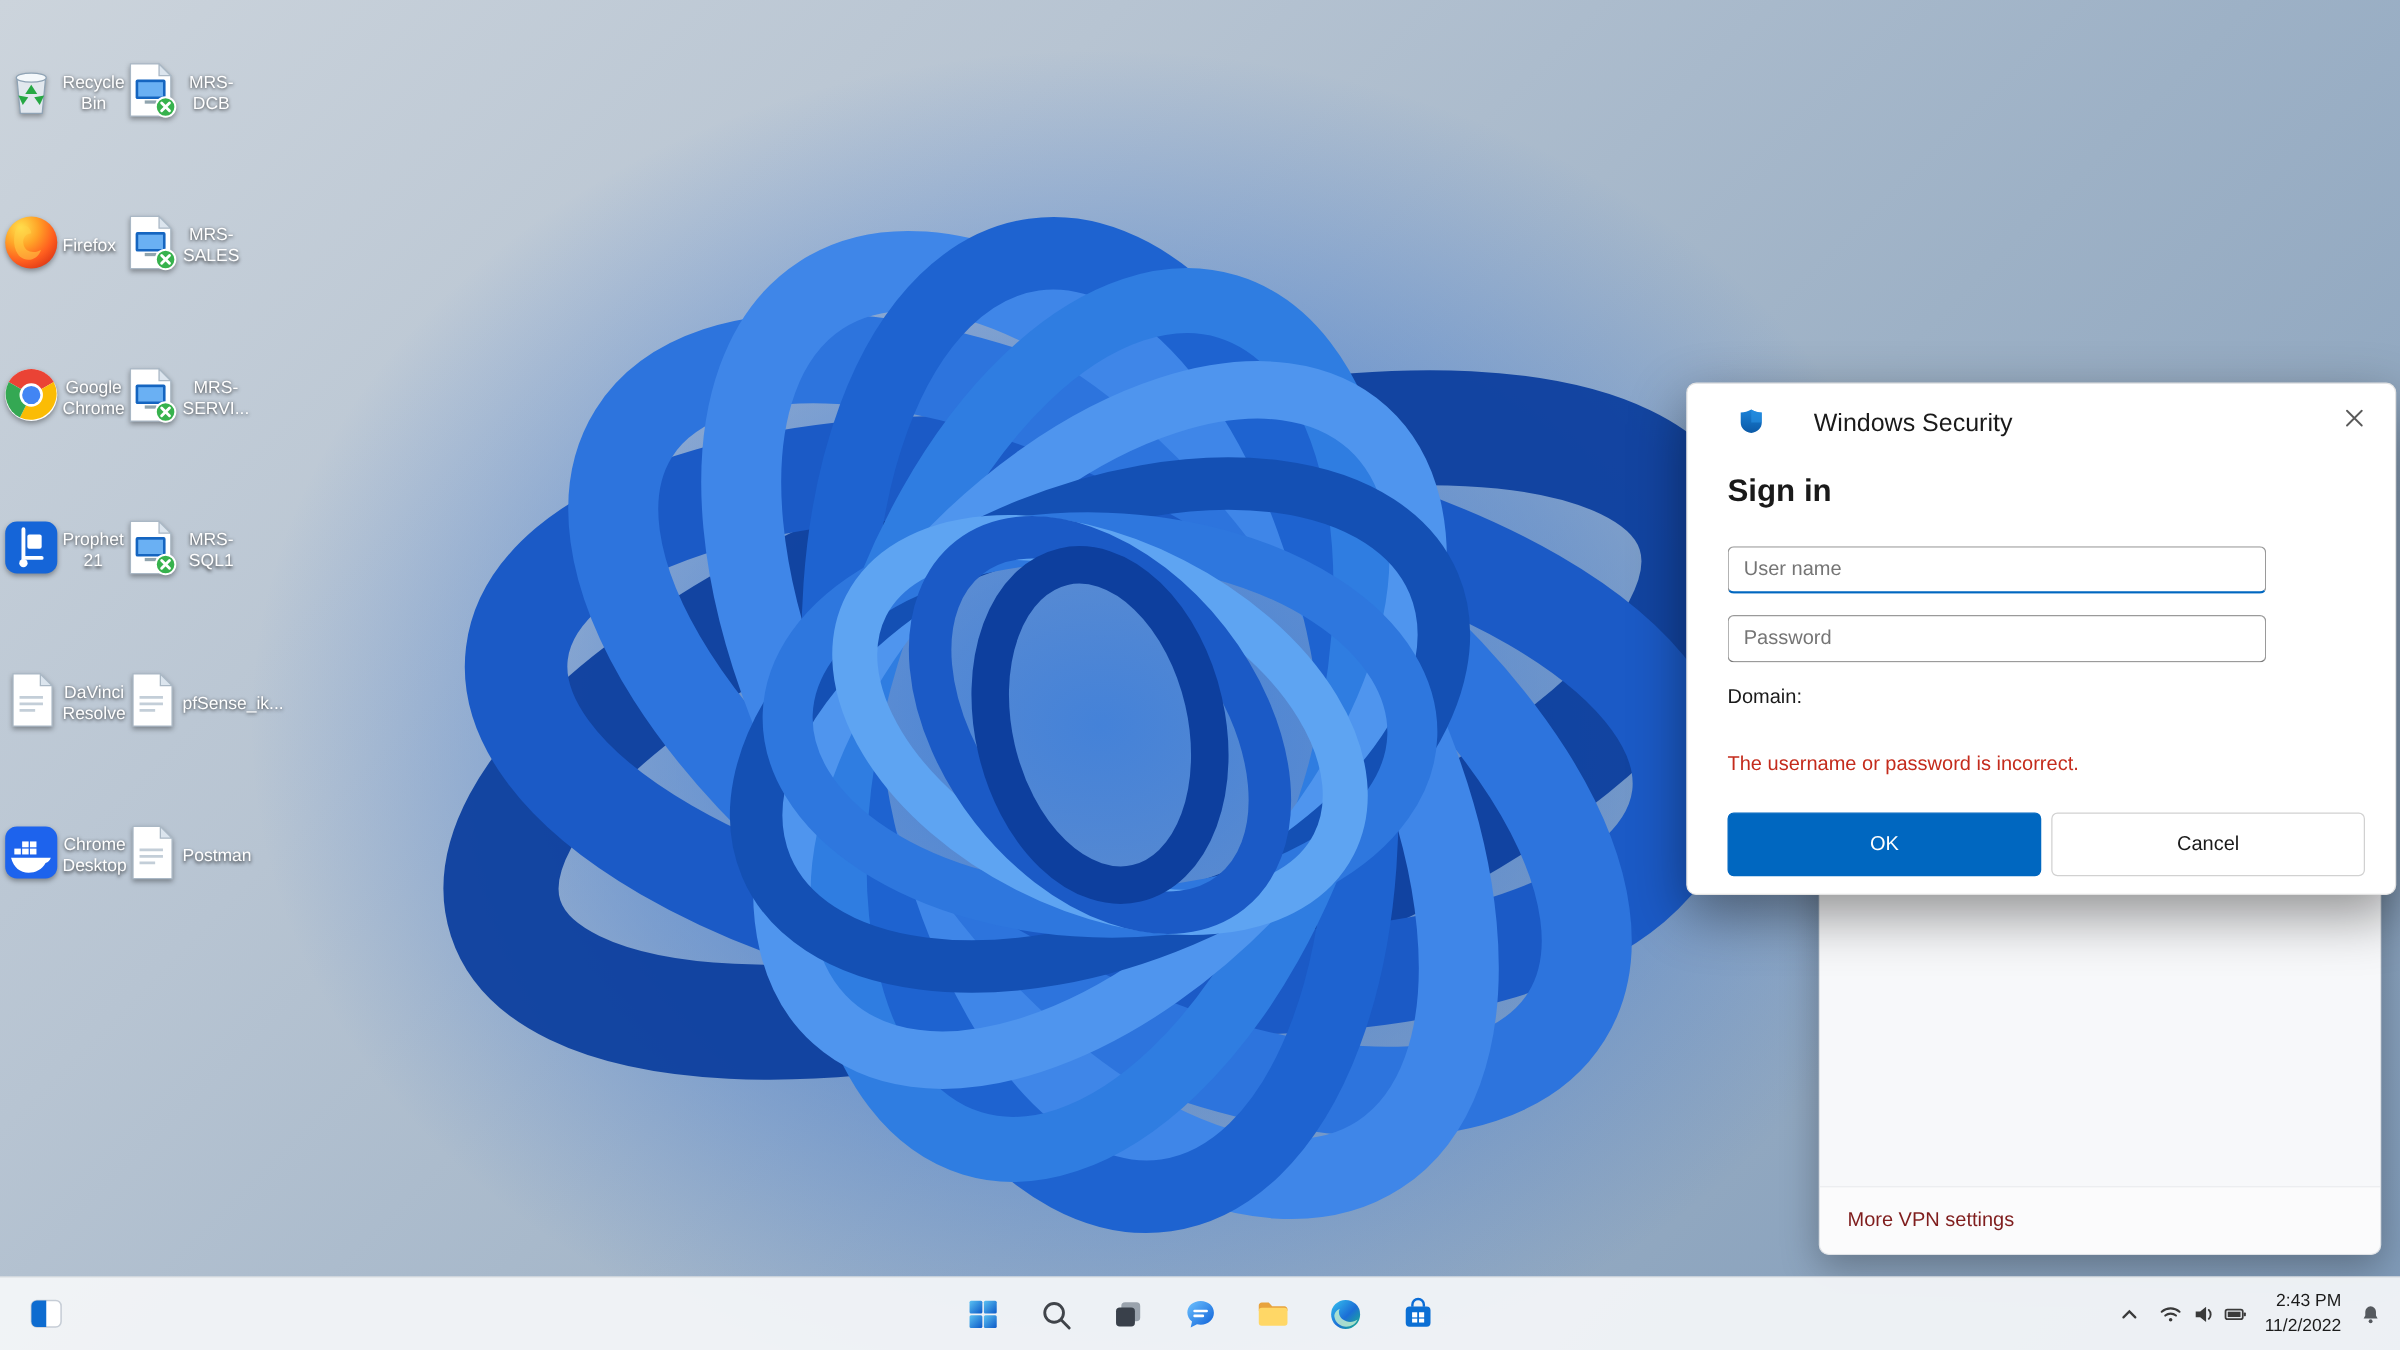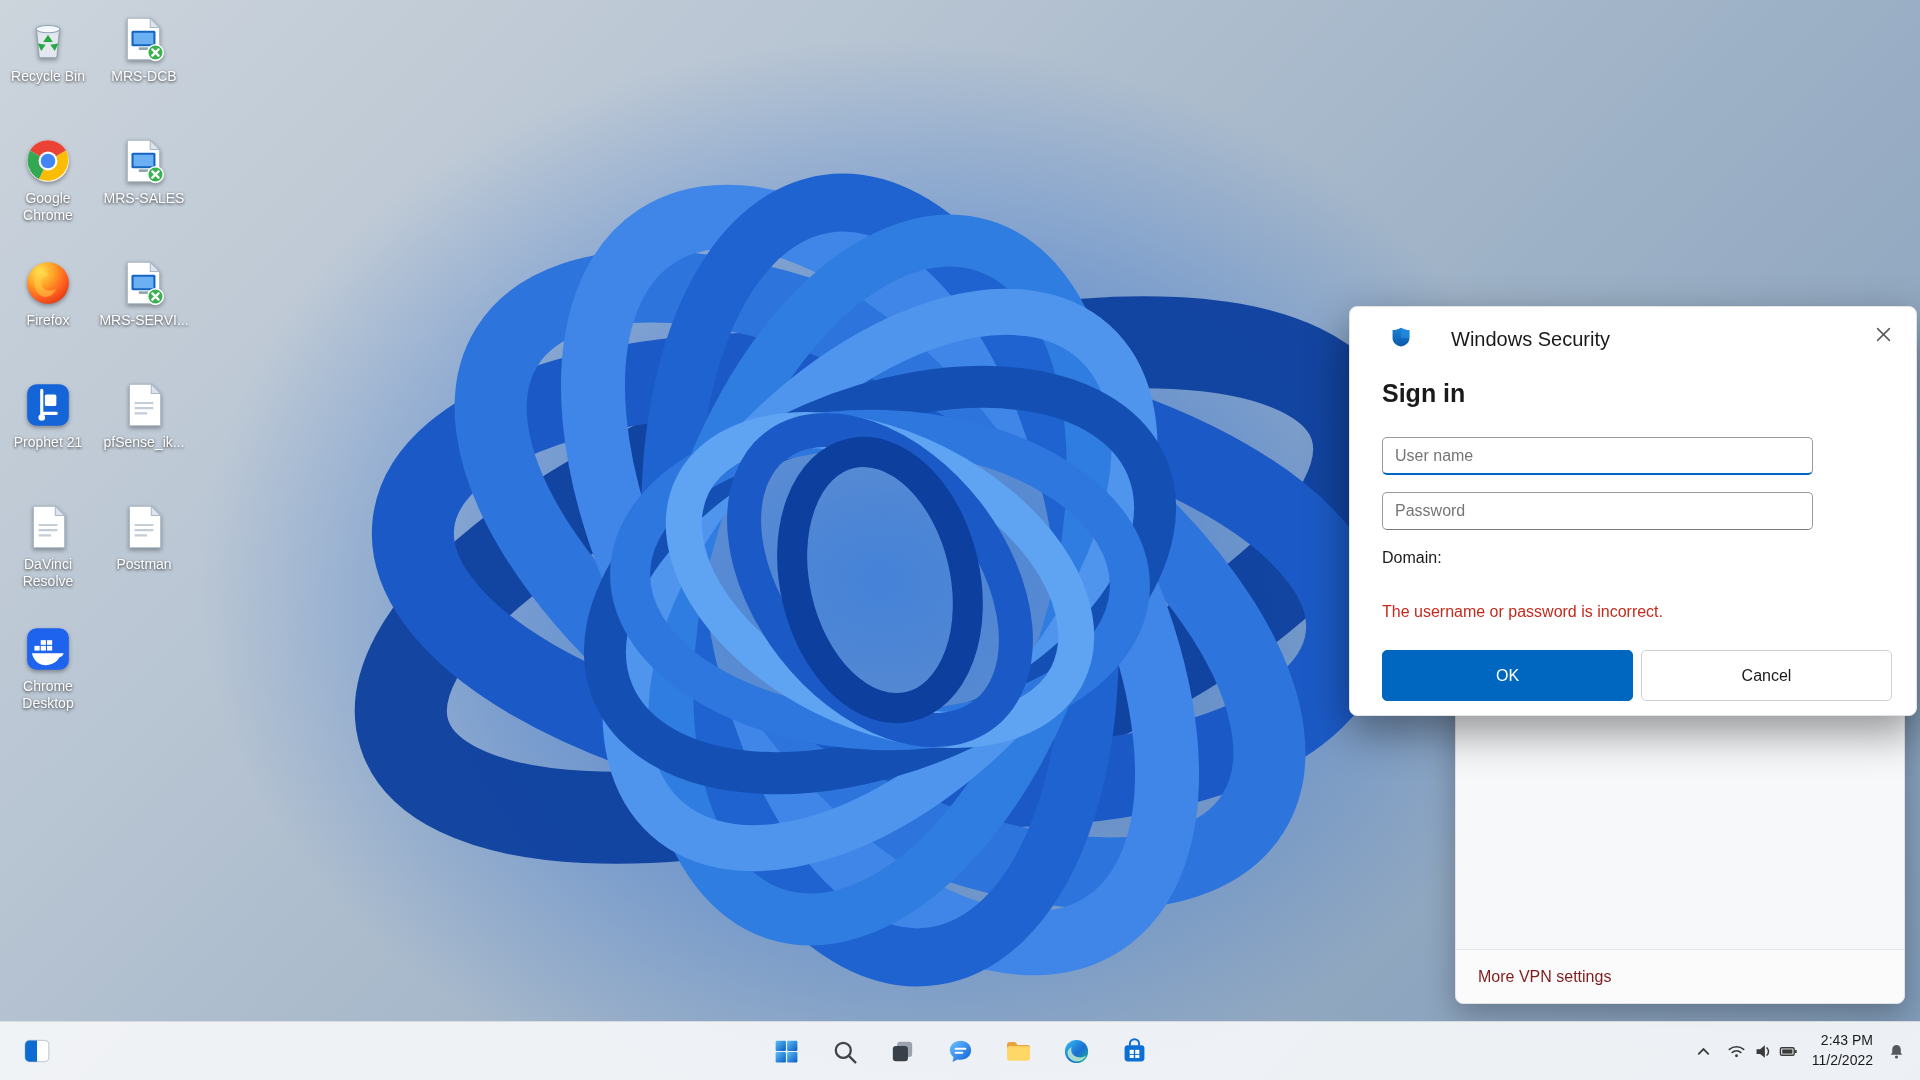--- a/index.html
+++ b/index.html
@@ -6,21 +6,21 @@
   html,body{width:1920px;height:1080px;overflow:hidden}
   body{font-family:"Liberation Sans",sans-serif;-webkit-font-smoothing:antialiased}
   .screen{position:relative;width:1920px;height:1080px;overflow:hidden;
     background:linear-gradient(135deg,#ccd4dc 0%,#b7c4d2 30%,#9db1c6 60%,#7f9ab8 100%)}
   .bloom{position:absolute;inset:0;width:100%;height:100%;pointer-events:none}
 
   
   .desk-col{position:absolute;top:8px;display:flex;flex-direction:column;z-index:2}
   #desk-col1{left:0}
   #desk-col2{left:96px}
-  .desk-icon{width:96px;height:122px;display:flex;flex-direction:column;align-items:center;padding-top:6px;border-radius:4px;cursor:default}
+  .desk-icon{width:96px;height:122px;display:flex;flex-direction:row;align-items:center;padding-top:6px;border-radius:4px;cursor:default}
   .desk-icon .ico{width:50px;height:50px;flex:0 0 auto}
   .desk-icon .ico svg{width:100%;height:100%;filter:drop-shadow(0 2px 2px rgba(0,0,0,.35))}
   .desk-icon .lbl{margin-top:4px;font-size:14px;line-height:1.18;color:#fff;text-align:center;
     text-shadow:0 1px 3px rgba(0,0,0,.8);max-width:94px;word-wrap:break-word}
 
   
   .vpn-panel{position:absolute;left:1455px;top:350px;width:450px;height:654px;z-index:5;
     background:#f7f8fa;border:1px solid #dfe2e6;border-radius:8px;box-shadow:0 10px 30px rgba(0,0,0,.28)}
   .vpn-bottom{position:absolute;left:0;right:0;bottom:0;height:54px;border-top:1px solid #e3e5e8;
     display:flex;align-items:center;padding:0 22px;background:#fbfbfc;border-radius:0 0 8px 8px}
@@ -100,46 +100,46 @@
             <g fill="#27a844">
               <path d="M24 20l4.6 7h-9.2z"></path>
               <path d="M17.5 35.5l-3.4-7.2 7.6 1.2z"></path>
               <path d="M30.5 35.5l3.4-7.2-7.6 1.2z"></path>
             </g>
           </svg></div>
         <div class="lbl">Recycle Bin</div>
       </div>
       <div class="desk-icon">
         <div class="ico"><svg viewBox="0 0 48 48">
-            <circle cx="24" cy="24" r="20" fill="#fff"></circle>
-            <path d="M24 24L6.7 14A20 20 0 0 1 41.3 14z" fill="#ea4335"></path>
-            <path d="M24 24L41.3 14A20 20 0 0 1 15.3 41.3z" fill="#fbbc05"></path>
-            <path d="M24 24L15.3 41.3A20 20 0 0 1 6.7 14z" fill="#34a853"></path>
-            <circle cx="24" cy="24" r="9" fill="#fff"></circle>
-            <circle cx="24" cy="24" r="7" fill="#4285f4"></circle>
-          </svg></div>
-        <div class="lbl">Google Chrome</div>
-      </div>
-      <div class="desk-icon">
-        <div class="ico"><svg viewBox="0 0 48 48">
             <defs>
               <radialGradient id="g-ff" cx="30%" cy="22%" r="85%">
                 <stop offset="0%" stop-color="#ffe14d"></stop>
                 <stop offset="40%" stop-color="#ffa327"></stop>
                 <stop offset="75%" stop-color="#ff5f1f"></stop>
                 <stop offset="100%" stop-color="#e23c17"></stop>
               </radialGradient>
             </defs>
             <circle cx="24" cy="24" r="20" fill="url(#g-ff)"></circle>
             <path d="M13 12c5-3 11 0 11 5 0 0-7 0-6 8 .8 6.5 8.5 8 13.5 4.5C29.5 37 21 39.5 15.5 35 10 30.5 9.5 19 13 12z" fill="#ffd54a" opacity=".5"></path>
           </svg></div>
         <div class="lbl">Firefox</div>
       </div>
       <div class="desk-icon">
         <div class="ico"><svg viewBox="0 0 48 48">
+            <circle cx="24" cy="24" r="20" fill="#fff"></circle>
+            <path d="M24 24L6.7 14A20 20 0 0 1 41.3 14z" fill="#ea4335"></path>
+            <path d="M24 24L41.3 14A20 20 0 0 1 15.3 41.3z" fill="#fbbc05"></path>
+            <path d="M24 24L15.3 41.3A20 20 0 0 1 6.7 14z" fill="#34a853"></path>
+            <circle cx="24" cy="24" r="9" fill="#fff"></circle>
+            <circle cx="24" cy="24" r="7" fill="#4285f4"></circle>
+          </svg></div>
+        <div class="lbl">Google Chrome</div>
+      </div>
+      <div class="desk-icon">
+        <div class="ico"><svg viewBox="0 0 48 48">
             <rect x="4" y="4" width="40" height="40" rx="9" fill="#1565d8"></rect>
             <path d="M18 10v22h14" stroke="#fff" stroke-width="3" fill="none" stroke-linecap="round"></path>
             <rect x="21" y="14" width="11" height="11" rx="1.5" fill="#fff"></rect>
             <circle cx="18" cy="36" r="3.2" fill="#fff"></circle>
           </svg></div>
         <div class="lbl">Prophet 21</div>
       </div>
       <div class="desk-icon">
         <div class="ico"><svg viewBox="0 0 48 48">
             <path d="M10 4h21l9 9v31H10z" fill="#fff" stroke="#aab8c5"></path>
@@ -194,20 +194,32 @@
         <div class="ico"><svg viewBox="0 0 48 48">
             <path d="M8 4h22l9 9v31H8z" fill="#fff" stroke="#aab8c5"></path>
             <path d="M30 4l9 9h-9z" fill="#dce5ee" stroke="#aab8c5"></path>
             <rect x="12" y="16" width="23" height="15" rx="1.5" fill="#1565c0"></rect>
             <rect x="14" y="18" width="19" height="11" fill="#6ab0f3"></rect>
             <rect x="19" y="32" width="9" height="2.5" fill="#90a4ae"></rect>
             <circle cx="35" cy="37" r="7.5" fill="#37b24d" stroke="#fff" stroke-width="1.5"></circle>
             <path d="M32 34l6 6M38 34l-6 6" stroke="#fff" stroke-width="2.2" stroke-linecap="round"></path>
           </svg></div>
         <div class="lbl">MRS-SERVI...</div>
+      </div>
+      <div class="desk-icon">
+        <div class="ico"><svg viewBox="0 0 48 48">
+            <path d="M8 4h22l9 9v31H8z" fill="#fff" stroke="#aab8c5"></path>
+            <path d="M30 4l9 9h-9z" fill="#dce5ee" stroke="#aab8c5"></path>
+            <rect x="12" y="16" width="23" height="15" rx="1.5" fill="#1565c0"></rect>
+            <rect x="14" y="18" width="19" height="11" fill="#6ab0f3"></rect>
+            <rect x="19" y="32" width="9" height="2.5" fill="#90a4ae"></rect>
+            <circle cx="35" cy="37" r="7.5" fill="#37b24d" stroke="#fff" stroke-width="1.5"></circle>
+            <path d="M32 34l6 6M38 34l-6 6" stroke="#fff" stroke-width="2.2" stroke-linecap="round"></path>
+          </svg></div>
+        <div class="lbl">MRS-SQL1</div>
       </div>
       <div class="desk-icon">
         <div class="ico"><svg viewBox="0 0 48 48">
             <path d="M10 4h21l9 9v31H10z" fill="#fff" stroke="#aab8c5"></path>
             <path d="M31 4l9 9h-9z" fill="#dce5ee" stroke="#aab8c5"></path>
             <g stroke="#c3ced8" stroke-width="2">
               <path d="M15 22h18M15 27h18M15 32h12" fill="none"></path>
             </g>
           </svg></div>
         <div class="lbl">pfSense_ik...</div>

